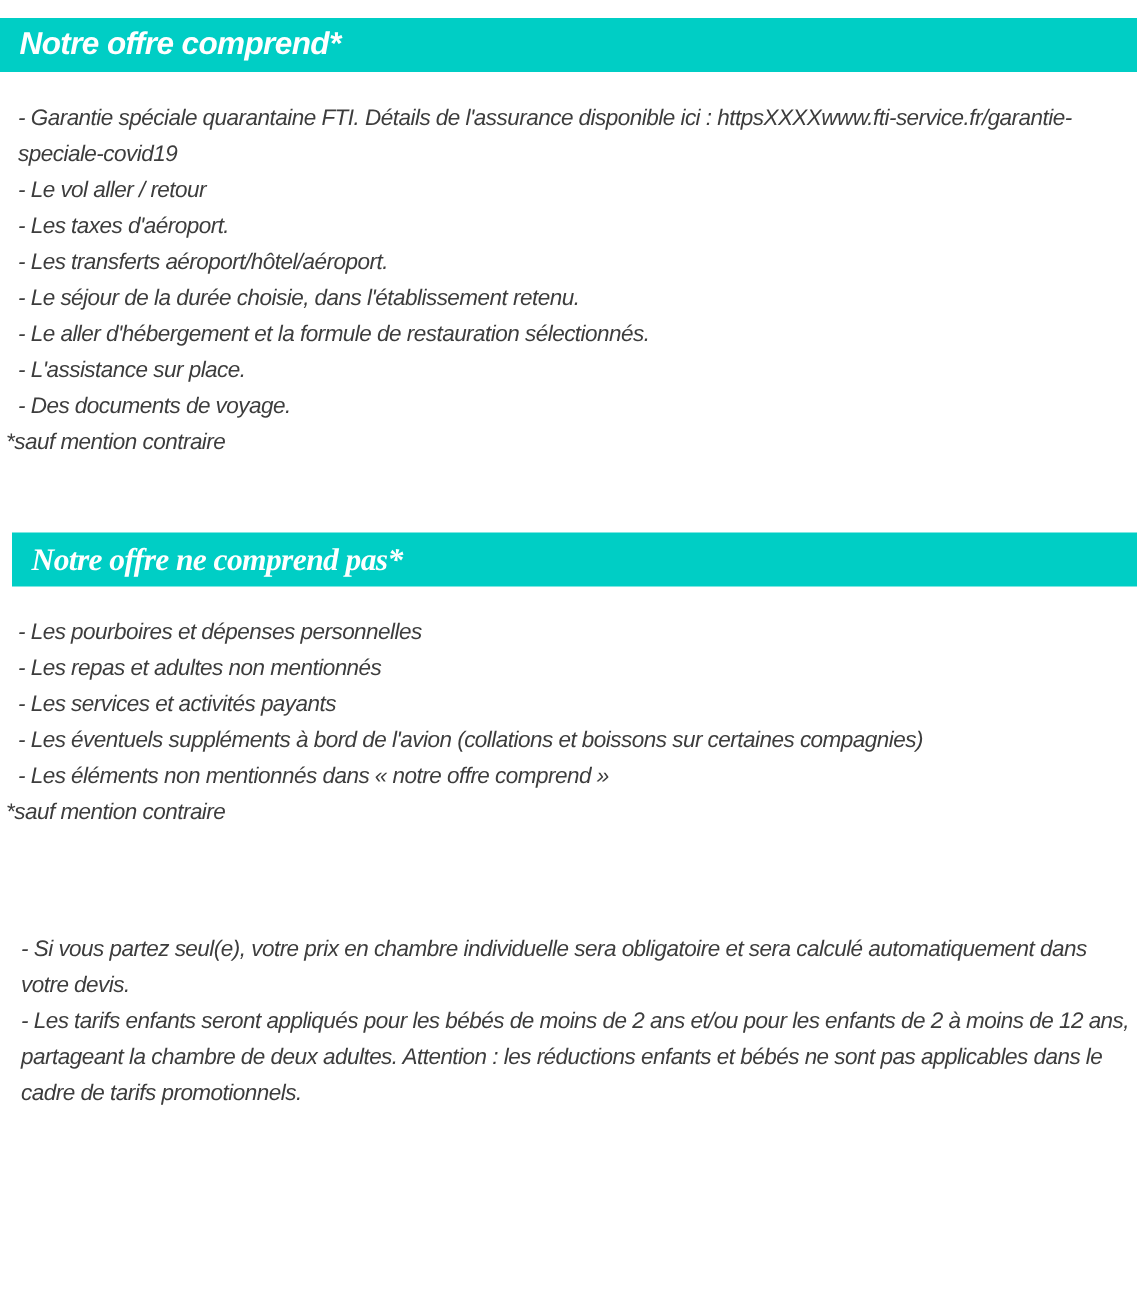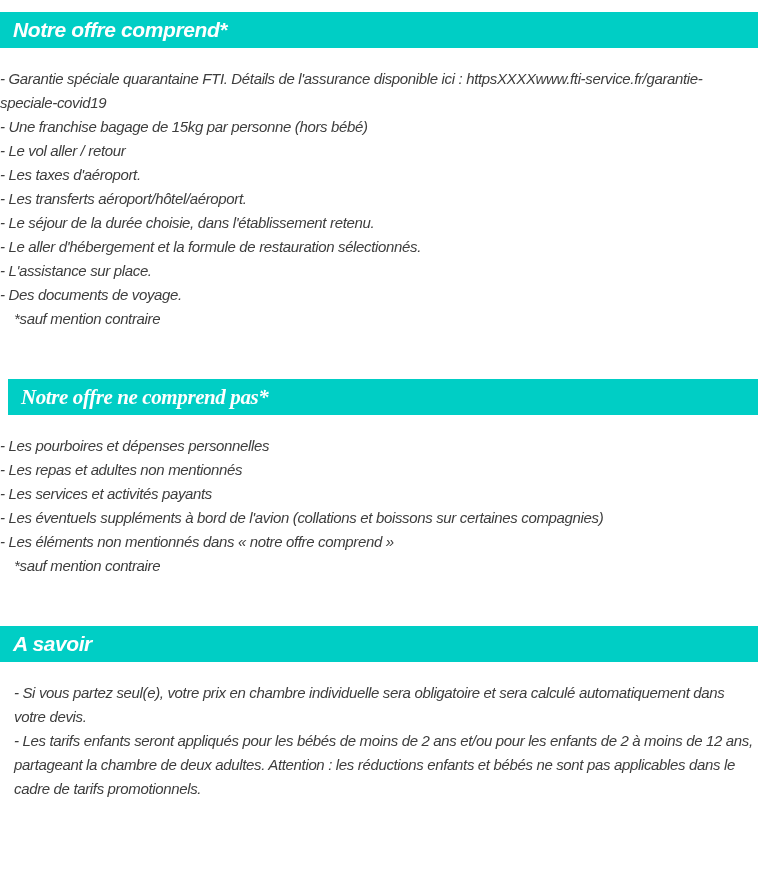--- a/index.html
+++ b/index.html
@@ -44,41 +44,40 @@
   }
   .item, .footnote {
     margin: 0;
     font-style: italic;
     font-size: 15px;
     line-height: 24px;
     letter-spacing: -0.35px;
     color: #3d3d3d;
   }
   .item {
-    padding-left: 0;
+    padding-left: 12px;
   }
   .item.flush {
     padding-left: 14px;
   }
   .footnote {
-    padding-left: 14px;
+    padding-left: 4px;
   }
 </style>
 </head>
 <body>
 
 <div class="page">
 
   <section>
     <div class="section-bar">
       <span class="bar-title">Notre offre comprend*</span>
     </div>
     <div class="section-content">
       <p class="item">- Garantie spéciale quarantaine FTI. Détails de l'assurance disponible ici : httpsXXXXwww.fti-service.fr/garantie-speciale-covid19</p>
-      <p class="item">- Une franchise bagage de 15kg par personne (hors bébé)</p>
       <p class="item">- Le vol aller / retour</p>
       <p class="item">- Les taxes d'aéroport.</p>
       <p class="item">- Les transferts aéroport/hôtel/aéroport.</p>
       <p class="item">- Le séjour de la durée choisie, dans l'établissement retenu.</p>
       <p class="item">- Le aller d'hébergement et la formule de restauration sélectionnés.</p>
       <p class="item">- L'assistance sur place.</p>
       <p class="item">- Des documents de voyage.</p>
       <p class="footnote">*sauf mention contraire</p>
     </div>
   </section>
@@ -91,22 +90,19 @@
       <p class="item">- Les pourboires et dépenses personnelles</p>
       <p class="item">- Les repas et adultes non mentionnés</p>
       <p class="item">- Les services et activités payants</p>
       <p class="item">- Les éventuels suppléments à bord de l'avion (collations et boissons sur certaines compagnies)</p>
       <p class="item">- Les éléments non mentionnés dans « notre offre comprend »</p>
       <p class="footnote">*sauf mention contraire</p>
     </div>
   </section>
 
   <section>
-    <div class="section-bar">
-      <span class="bar-title">A savoir</span>
-    </div>
     <div class="section-content last">
       <p class="item flush">- Si vous partez seul(e), votre prix en chambre individuelle sera obligatoire et sera calculé automatiquement dans votre devis.</p>
       <p class="item flush">- Les tarifs enfants seront appliqués pour les bébés de moins de 2 ans et/ou pour les enfants de 2 à moins de 12 ans, partageant la chambre de deux adultes. Attention : les réductions enfants et bébés ne sont pas applicables dans le cadre de tarifs promotionnels.</p>
     </div>
   </section>
 
 </div>
 
 </body></html>

